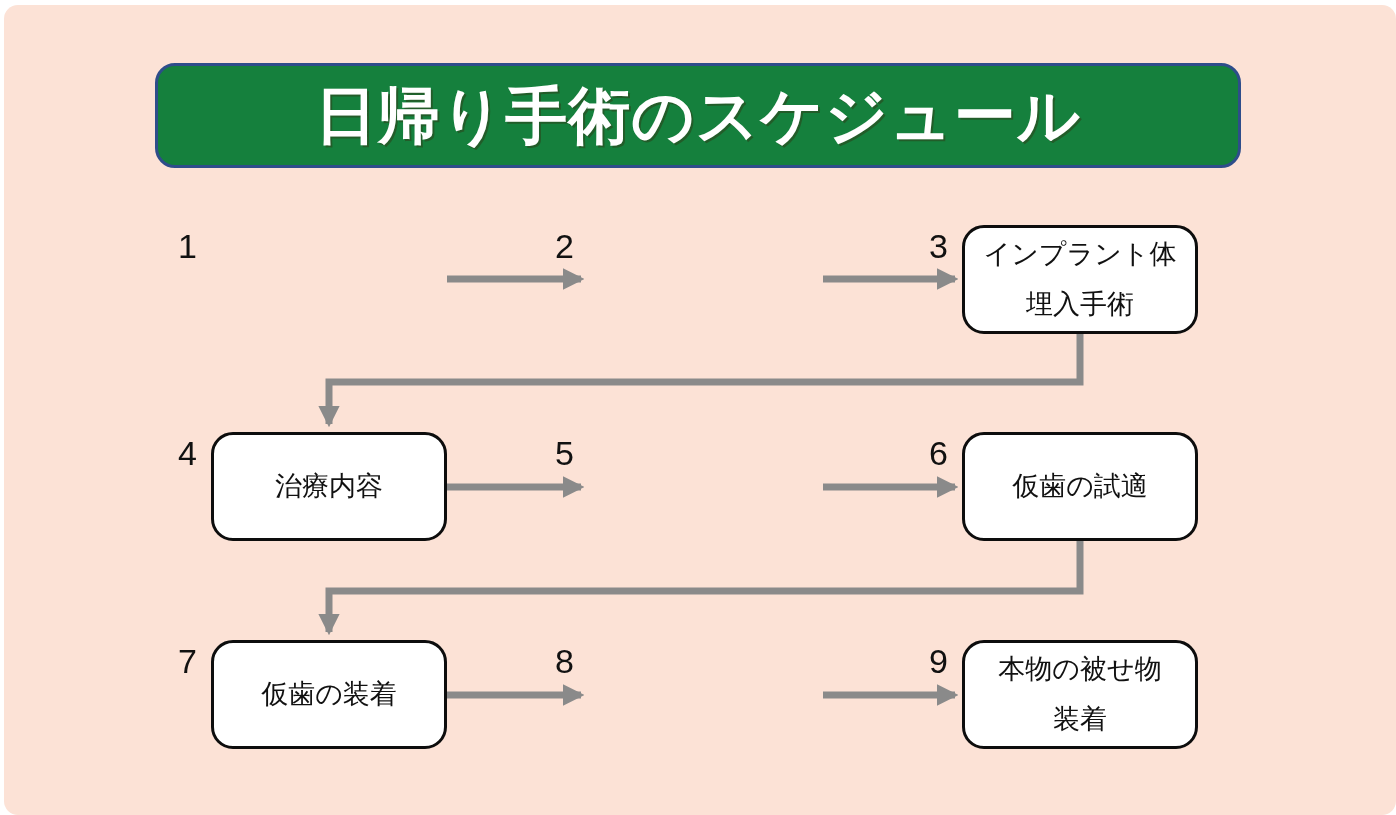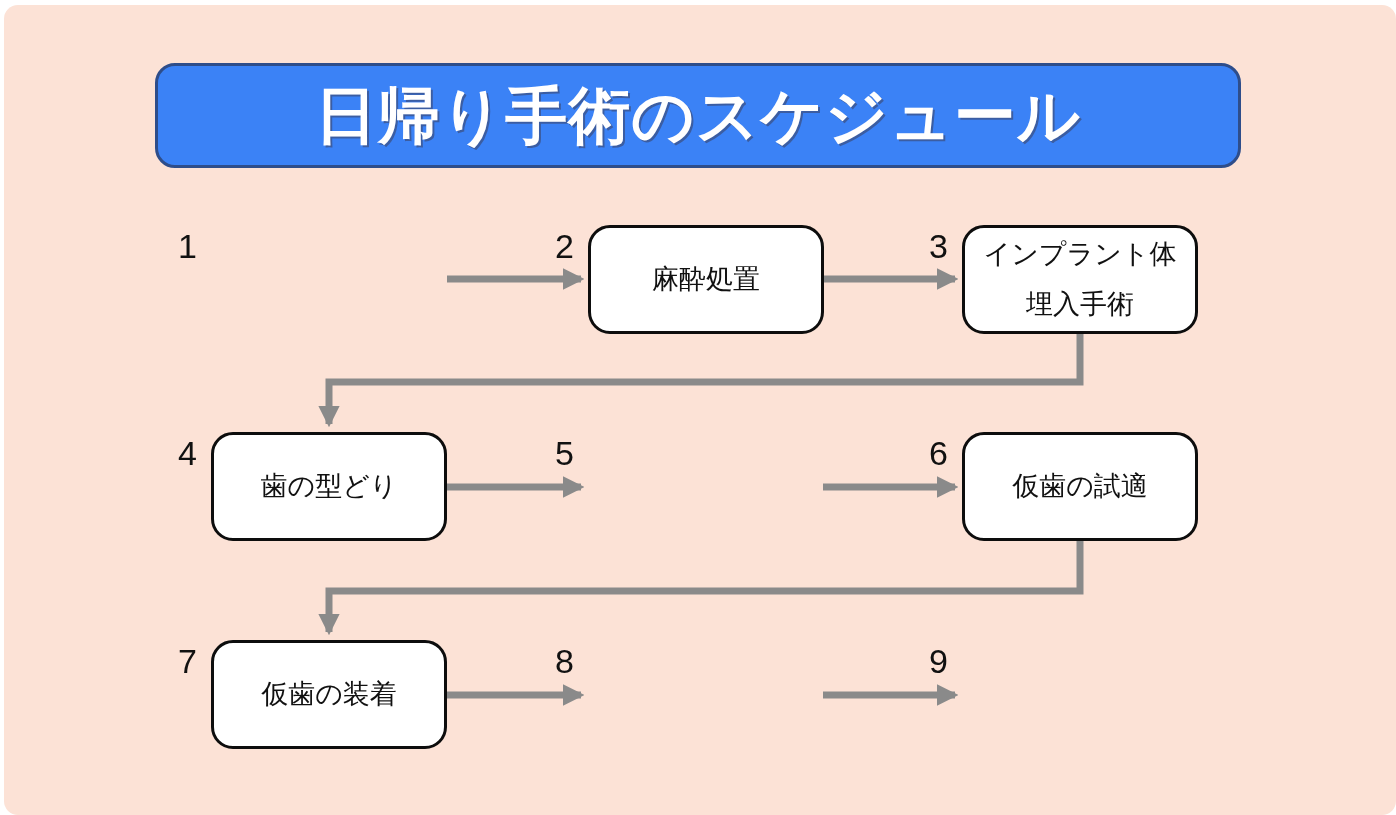--- a/index.html
+++ b/index.html
@@ -23,21 +23,21 @@
     bottom: 0px;
     background: #fce2d6;
     border-radius: 14px;
   }
   .title-banner {
     position: absolute;
     left: 155px;
     top: 63px;
     width: 1086px;
     height: 105px;
-    background: #3b82f6;
+    background: #15803d;
     border: 3px solid #2e4d8a;
     border-radius: 20px;
     box-sizing: border-box;
     display: flex;
     align-items: center;
     justify-content: center;
   }
   .title-text {
     color: #ffffff;
     font-size: 62px;
@@ -126,19 +126,20 @@
   <div class="node-number num-col1 num-row1">1</div>
   <div class="node-number num-col2 num-row1">2</div>
   <div class="node-number num-col3 num-row1">3</div>
   <div class="node-number num-col1 num-row2">4</div>
   <div class="node-number num-col2 num-row2">5</div>
   <div class="node-number num-col3 num-row2">6</div>
   <div class="node-number num-col1 num-row3">7</div>
   <div class="node-number num-col2 num-row3">8</div>
   <div class="node-number num-col3 num-row3">9</div>
 
-  <div class="node-box col2 row1">麻酔処置</div>
   <div class="node-box col3 row1">インプラント体
 埋入手術</div>
-  <div class="node-box col1 row2">歯の型どり</div>
+  <div class="node-box col1 row2">治療内容</div>
   <div class="node-box col3 row2">仮歯の試適</div>
   <div class="node-box col1 row3">仮歯の装着</div>
+  <div class="node-box col3 row3">本物の被せ物
+装着</div>
 </div>
 
 </body></html>

